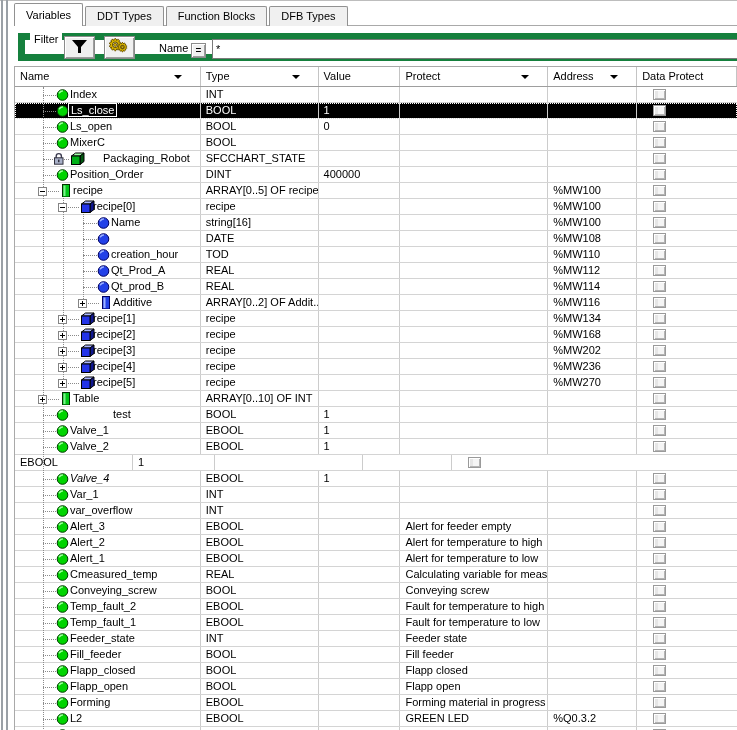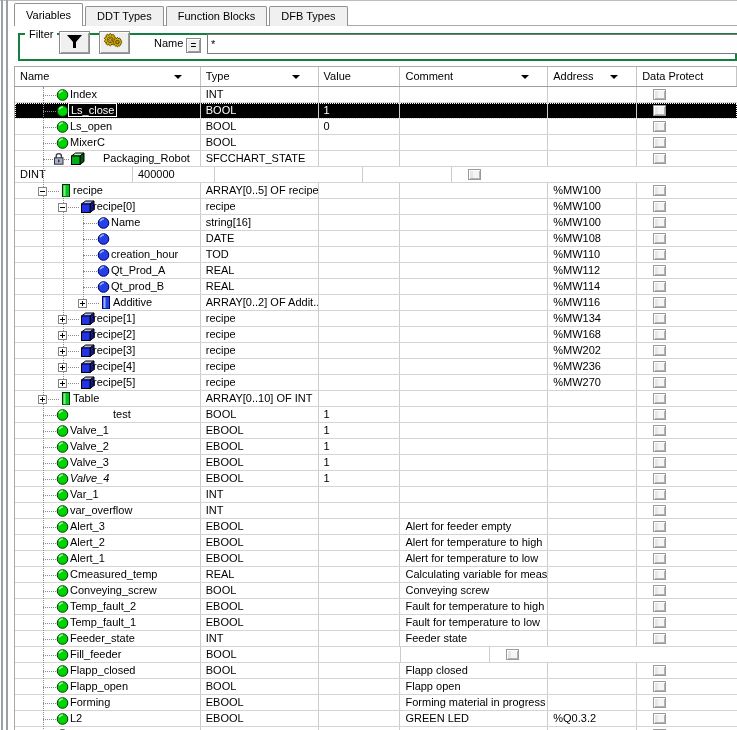--- a/index.html
+++ b/index.html
@@ -12,21 +12,21 @@
   .frame-left2  { position:absolute; left:6px; top:0; width:2px; height:730px; background:#9aa0a6; }
 
   
   .tabbar { position:absolute; left:14px; top:3px; height:23px; display:flex; align-items:flex-end; z-index:3; }
   .tabpage-line { position:absolute; left:14px; top:25px; width:723px; height:1px; background:#a9a9a9; }
   .tab { height:20px; padding:3px 11px 2px 11px; background:#f0f0f0; border:1px solid #919191; border-bottom:none;
          border-top-left-radius:2px; border-top-right-radius:2px; margin-right:2px; color:#000; }
   .tab.active { height:23px; background:#fff; position:relative; z-index:4; padding-top:5px; }
 
   
-  .filter-group { position:absolute; left:18px; top:33px; width:719px; height:28px; border:2px solid #15803d; }
+  .filter-group { position:absolute; left:18px; top:33px; width:719px; height:28px; border:7px solid #15803d; }
   .filter-legend { position:absolute; left:5px; top:-7px; background:#fff; padding:0 4px; }
   .btn3d { background:#f0f0f0; border:1px solid #8b8b8b; box-shadow:inset 1px 1px 0 #ffffff, inset -1px -1px 0 #9d9d9d;
            display:flex; align-items:center; justify-content:center; }
   .filter-btn   { position:absolute; left:39px; top:-4px; width:31px; height:23px; }
   .settings-btn { position:absolute; left:79px; top:-4px; width:31px; height:23px; }
   .gears { position:relative; width:22px; height:18px; color:#d8b400;
            text-shadow:1px 0 0 #6b5400, -1px 0 0 #6b5400, 0 1px 0 #6b5400, 0 -1px 0 #6b5400; }
   .gear1 { position:absolute; left:0; top:-3px; font-size:15px; }
   .gear2 { position:absolute; left:9px; top:2px; font-size:11px; }
   .name-label { position:absolute; left:134px; top:2px; }
@@ -98,21 +98,21 @@
     <span class="name-label">Name</span>
     <button class="btn3d eq-btn">=</button>
     <input class="filter-input" value="*" style="">
   </div>
 
   <div class="grid">
     <div class="grid-header" id="grid-header">
         <div class="hcell" style="width: 186px;"><span>Name</span><span class="sort-arrow"></span></div>
         <div class="hcell" style="width: 118px;"><span>Type</span><span class="sort-arrow"></span></div>
         <div class="hcell" style="width: 82px;"><span>Value</span></div>
-        <div class="hcell" style="width: 148px;"><span>Comment</span><span class="sort-arrow"></span></div>
+        <div class="hcell" style="width: 148px;"><span>Protect</span><span class="sort-arrow"></span></div>
         <div class="hcell" style="width: 89px;"><span>Address</span><span class="sort-arrow"></span></div>
         <div class="hcell" style="width: 100px;"><span>Data Protect</span></div>
       </div>
     <div class="grid-body" id="grid-body">
         <div class="row">
           <div class="cell name-cell" style="width: 186px;">
             <span class="stub" style="left: 28px; width: 13px;"></span>
             <span class="row-icon" style="left: 41px;"><svg width="13" height="13" viewBox="0 0 13 13">
                 <circle cx="6.5" cy="7" r="5.3" fill="#00d400" stroke="#003c00"></circle>
                 <path d="M3.4,4.8 a4,4 0 0 1 3,-1.7" stroke="#9cff9c" stroke-width="1.5" fill="none" stroke-linecap="round"></path>
@@ -205,20 +205,28 @@
           <div class="cell cell-pad" style="width: 82px;"></div>
           <div class="cell cell-pad" style="width: 148px;"></div>
           <div class="cell cell-pad" style="width: 89px;"></div>
           <div class="cell protect-cell" style="width: 100px; border-right: none;">
             <div class="protect-btn">
               <div class="inner"></div>
             </div>
           </div>
         </div>
         <div class="row">
+          <div class="cell name-cell" style="width: 186px;">
+            <span class="stub" style="left: 28px; width: 13px;"></span>
+            <span class="row-icon" style="left: 41px;"><svg width="13" height="13" viewBox="0 0 13 13">
+                <circle cx="6.5" cy="7" r="5.3" fill="#00d400" stroke="#003c00"></circle>
+                <path d="M3.4,4.8 a4,4 0 0 1 3,-1.7" stroke="#9cff9c" stroke-width="1.5" fill="none" stroke-linecap="round"></path>
+              </svg></span>
+            <span class="name-text" style="left: 53px;">Position_Order</span>
+          </div>
           <div class="cell cell-pad" style="width: 118px;">DINT</div>
           <div class="cell cell-pad" style="width: 82px;">400000</div>
           <div class="cell cell-pad" style="width: 148px;"></div>
           <div class="cell cell-pad" style="width: 89px;"></div>
           <div class="cell protect-cell" style="width: 100px; border-right: none;">
             <div class="protect-btn">
               <div class="inner"></div>
             </div>
           </div>
         </div>
@@ -554,28 +562,20 @@
           <div class="cell cell-pad" style="width: 82px;">1</div>
           <div class="cell cell-pad" style="width: 148px;"></div>
           <div class="cell cell-pad" style="width: 89px;"></div>
           <div class="cell protect-cell" style="width: 100px; border-right: none;">
             <div class="protect-btn">
               <div class="inner"></div>
             </div>
           </div>
         </div>
         <div class="row">
-          <div class="cell name-cell" style="width: 186px;">
-            <span class="stub" style="left: 28px; width: 13px;"></span>
-            <span class="row-icon" style="left: 41px;"><svg width="13" height="13" viewBox="0 0 13 13">
-                <circle cx="6.5" cy="7" r="5.3" fill="#00d400" stroke="#003c00"></circle>
-                <path d="M3.4,4.8 a4,4 0 0 1 3,-1.7" stroke="#9cff9c" stroke-width="1.5" fill="none" stroke-linecap="round"></path>
-              </svg></span>
-            <span class="name-text" style="left: 53px;">Valve_3</span>
-          </div>
           <div class="cell cell-pad" style="width: 118px;">EBOOL</div>
           <div class="cell cell-pad" style="width: 82px;">1</div>
           <div class="cell cell-pad" style="width: 148px;"></div>
           <div class="cell cell-pad" style="width: 89px;"></div>
           <div class="cell protect-cell" style="width: 100px; border-right: none;">
             <div class="protect-btn">
               <div class="inner"></div>
             </div>
           </div>
         </div>
@@ -792,20 +792,21 @@
           <div class="cell name-cell" style="width: 186px;">
             <span class="stub" style="left: 28px; width: 13px;"></span>
             <span class="row-icon" style="left: 41px;"><svg width="13" height="13" viewBox="0 0 13 13">
                 <circle cx="6.5" cy="7" r="5.3" fill="#00d400" stroke="#003c00"></circle>
                 <path d="M3.4,4.8 a4,4 0 0 1 3,-1.7" stroke="#9cff9c" stroke-width="1.5" fill="none" stroke-linecap="round"></path>
               </svg></span>
             <span class="name-text" style="left: 53px;">Fill_feeder</span>
           </div>
           <div class="cell cell-pad" style="width: 118px;">BOOL</div>
           <div class="cell cell-pad" style="width: 82px;"></div>
+          <div class="cell cell-pad" style="width: 148px;">Fill feeder</div>
           <div class="cell cell-pad" style="width: 89px;"></div>
           <div class="cell protect-cell" style="width: 100px; border-right: none;">
             <div class="protect-btn">
               <div class="inner"></div>
             </div>
           </div>
         </div>
         <div class="row">
           <div class="cell name-cell" style="width: 186px;">
             <span class="stub" style="left: 28px; width: 13px;"></span>

